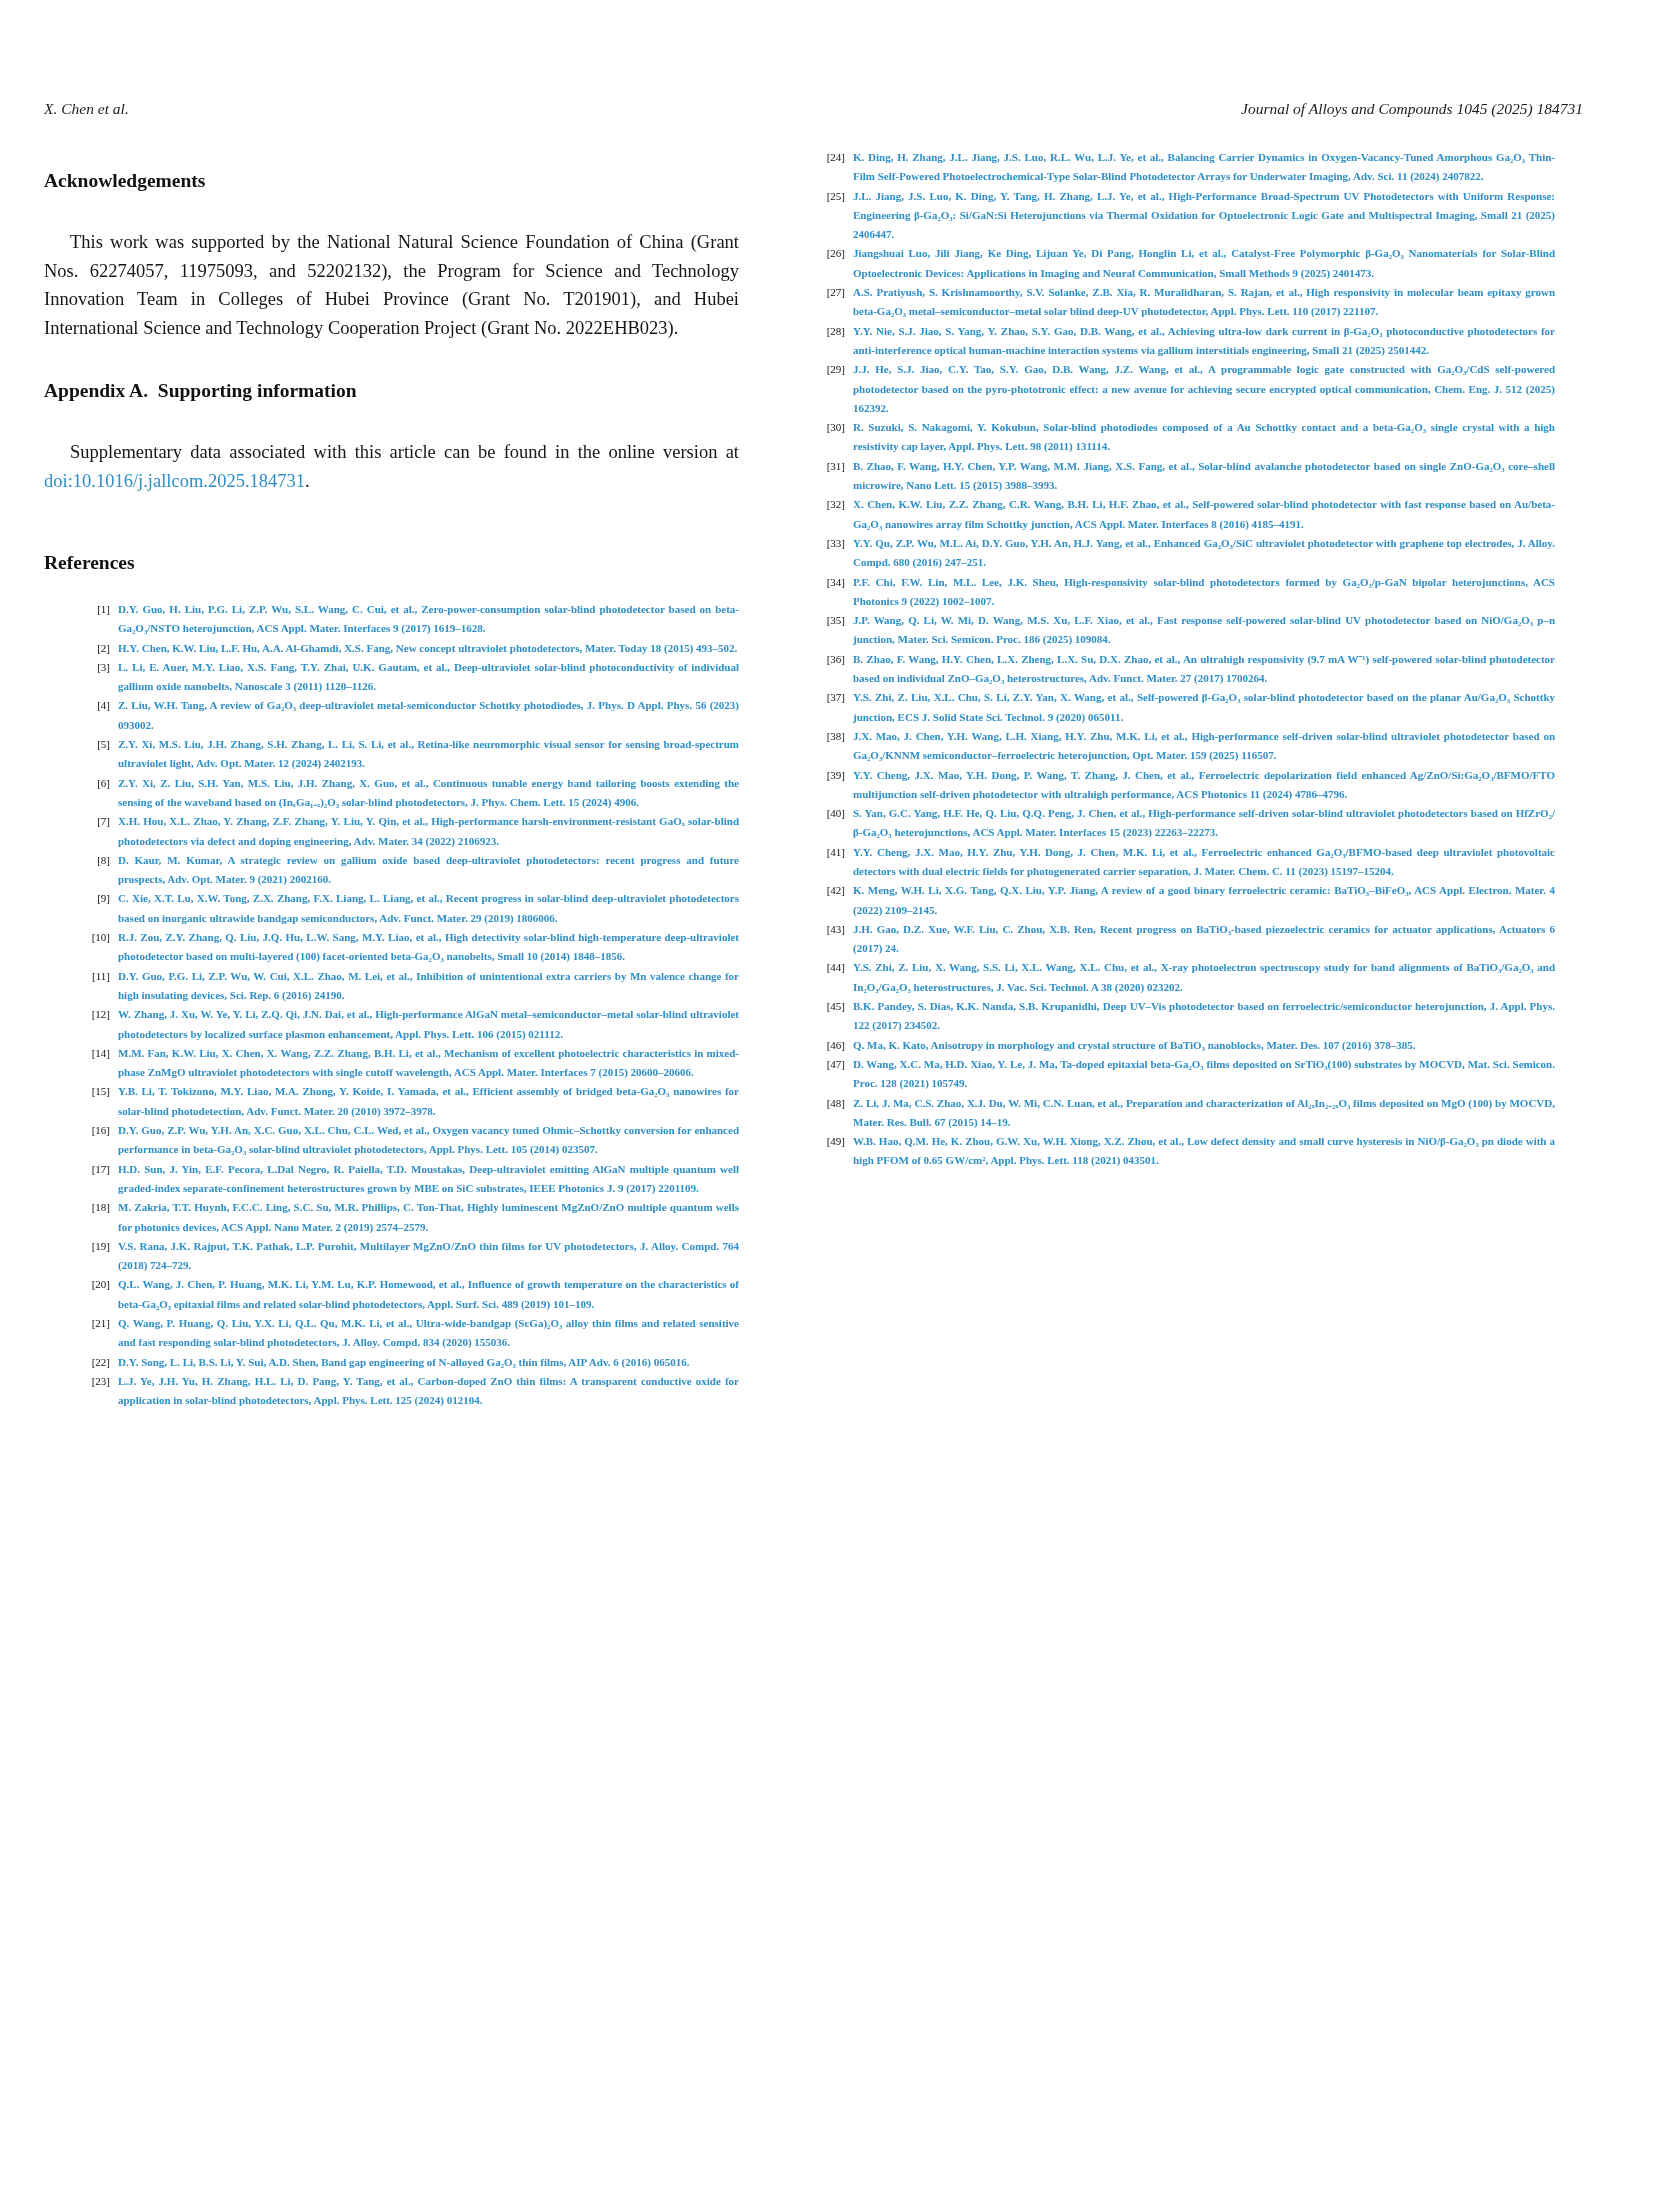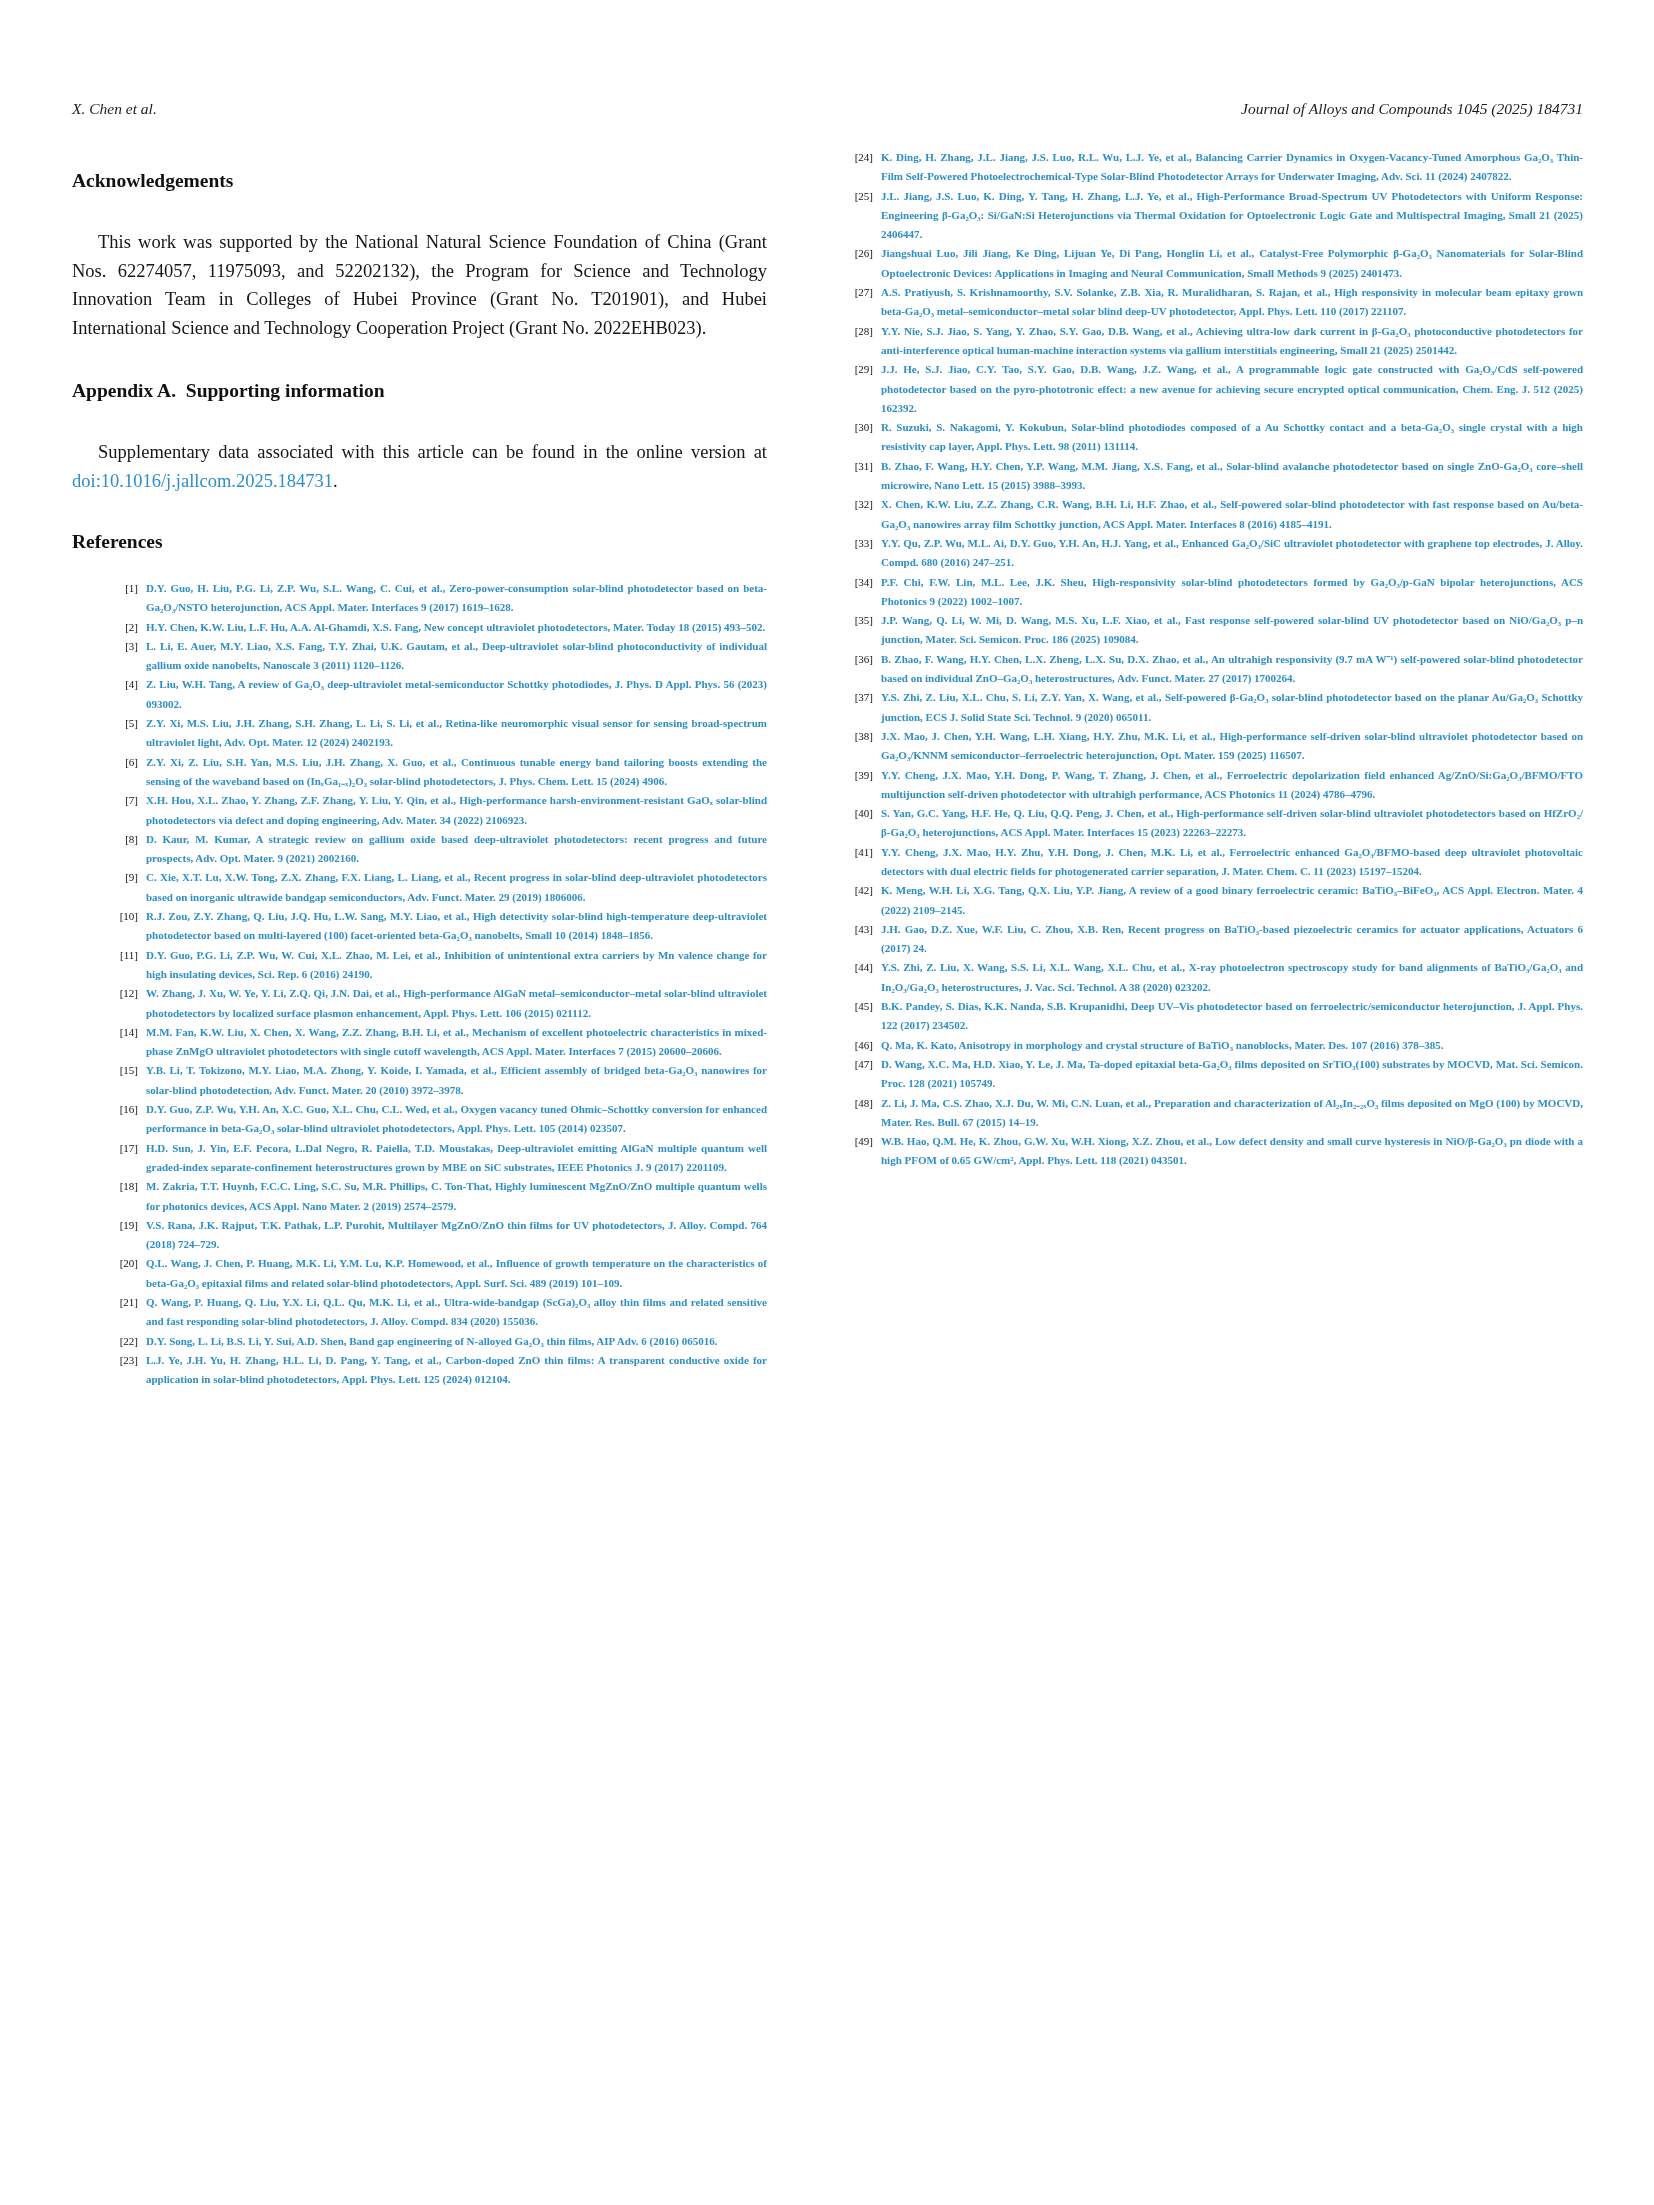--- a/index.html
+++ b/index.html
@@ -1,38 +1,38 @@
 <!DOCTYPE html>
 <html style="--link: #2e8ec6;"><head>
 <meta charset="utf-8">
 <style>
   html,body{margin:0;padding:0;background:#ffffff;}
   .page{
     position:relative;
     width:1654px;height:1752px;
     background:#ffffff;
     box-sizing:border-box;
-    padding:100px 71px 0 72px;
+    padding:100px 71px 0 44px;
     font-family:"Liberation Serif", serif;
     color:#141414;
   }
   .hdr{
     display:flex;justify-content:space-between;align-items:baseline;
     font-style:italic;font-size:15.5px;color:#1c1c1c;
   }
   .cols{display:flex;gap:40px;margin-top:30px;}
   .col-left{width:695px;flex:none;}
   .col-right{width:776px;flex:none;}
   .sec-title{
     font-size:19.5px;font-weight:bold;margin:0;color:#111;
     white-space:pre-wrap;
   }
   .ack-title{margin-top:22px;}
   .app-title{margin-top:38px;}
-  .refs-title{margin-top:36px;}
+  .refs-title{margin-top:57px;}
   .para{
     margin:36px 0 0 0;
     font-size:18.5px;line-height:28.5px;
     text-align:justify;text-indent:26px;
     color:#161616;
   }
   .doi-link{color:var(--link,#2e8ec6);text-decoration:none;cursor:pointer;}
   .ref-list{margin-top:26px;font-size:11px;line-height:19.3px;}
   .ref-list-right{margin-top:0;}
   .ref{display:flex;align-items:flex-start;}

